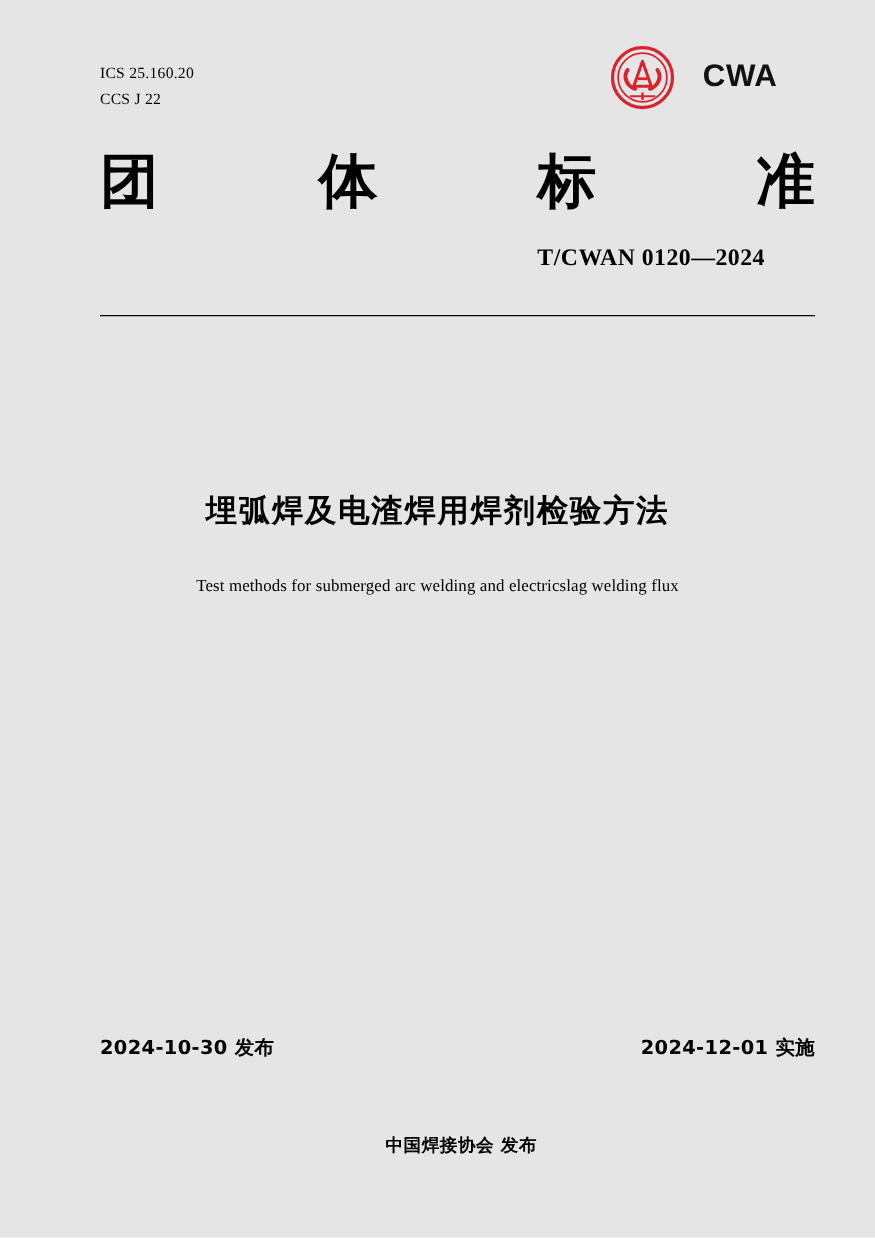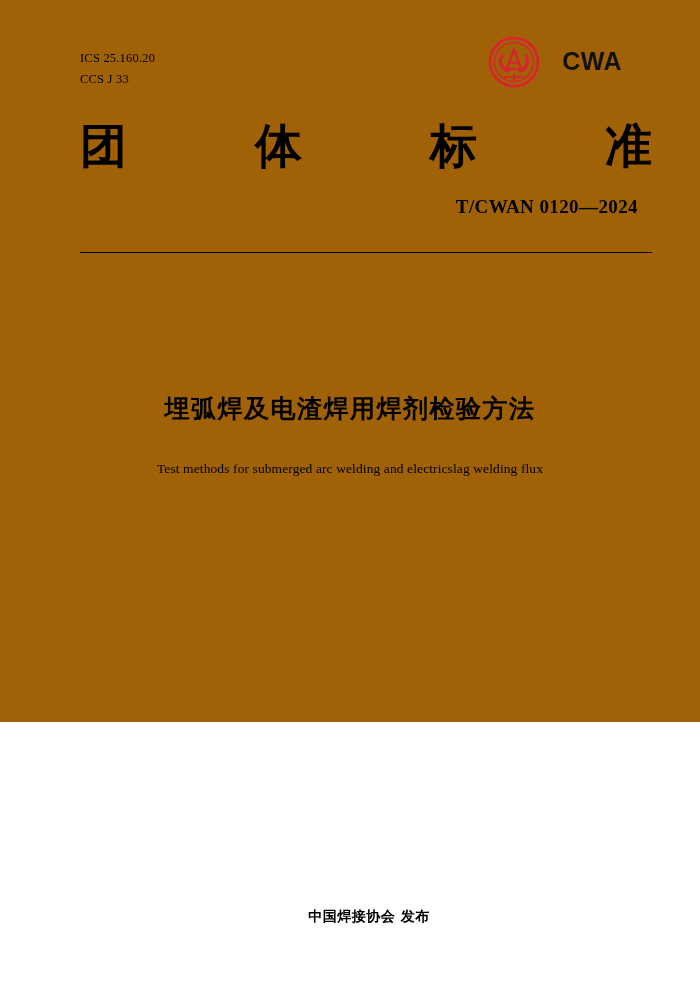--- a/index.html
+++ b/index.html
@@ -12,22 +12,22 @@
     height: 990px;
     position: relative;
     font-family: "Liberation Serif", serif;
     color: #000000;
     overflow: hidden;
   }
   .page {
     position: absolute;
     left: 0; top: 0;
     width: 700px;
-    height: 722px;
-    background: #a16207;
+    height: 990px;
+    background: #e5e5e5;
   }
 
   
   .ics-block {
     position: absolute;
     left: 80px;
     top: 48px;
     font-size: 12.5px;
     line-height: 21px;
     letter-spacing: 0.2px;
@@ -73,21 +73,21 @@
     font-weight: bold;
     font-size: 47px;
     line-height: 56px;
     letter-spacing: 0;
   }
   .gb-title span { display: inline-block; }
 
   
   .std-no {
     position: absolute;
-    right: 62px;
+    right: 88px;
     top: 196px;
     font-family: "Liberation Serif", serif;
     font-weight: bold;
     font-size: 19px;
     letter-spacing: 0.4px;
     white-space: nowrap;
   }
 
   
   .rule {
@@ -150,21 +150,21 @@
     padding-left: 19px;
   }
 </style>
 </head>
 <body>
 
 <div class="page">
 
   <div class="ics-block">
     <div class="ics-line">ICS 25.160.20</div>
-    <div class="ics-line">CCS J 33</div>
+    <div class="ics-line">CCS J 22</div>
   </div>
 
   <div class="logo-block">
     <div class="logo-mark">
       <svg width="52" height="52" viewBox="0 0 52 52" aria-hidden="true">
         <circle cx="26" cy="26" r="24" fill="none" stroke="#d9232e" stroke-width="2.6"></circle>
         <circle cx="26" cy="26" r="19.5" fill="none" stroke="#d9232e" stroke-width="1.4"></circle>
         <path d="M14 20 C10 26, 14 33, 20 35" fill="none" stroke="#d9232e" stroke-width="3.2" stroke-linecap="round"></path>
         <path d="M38 20 C42 26, 38 33, 32 35" fill="none" stroke="#d9232e" stroke-width="3.2" stroke-linecap="round"></path>
         <path d="M26 13 L19 33 L33 33 Z" fill="none" stroke="#d9232e" stroke-width="2.4" stroke-linejoin="round"></path>
@@ -183,16 +183,20 @@
     <span>准</span>
   </div>
 
   <div class="std-no">T/CWAN  0120—2024</div>
 
   <div class="rule"></div>
 
   <div class="doc-title-cn">埋弧焊及电渣焊用焊剂检验方法</div>
   <div class="doc-title-en">Test methods for submerged arc welding and electricslag welding flux</div>
 
+  <div class="date-row">
+    <div>2024-10-30 发布</div>
+    <div>2024-12-01 实施</div>
+  </div>
 
   <div class="issuer">中国焊接协会  发布</div>
 
 </div>
 
 </body></html>

